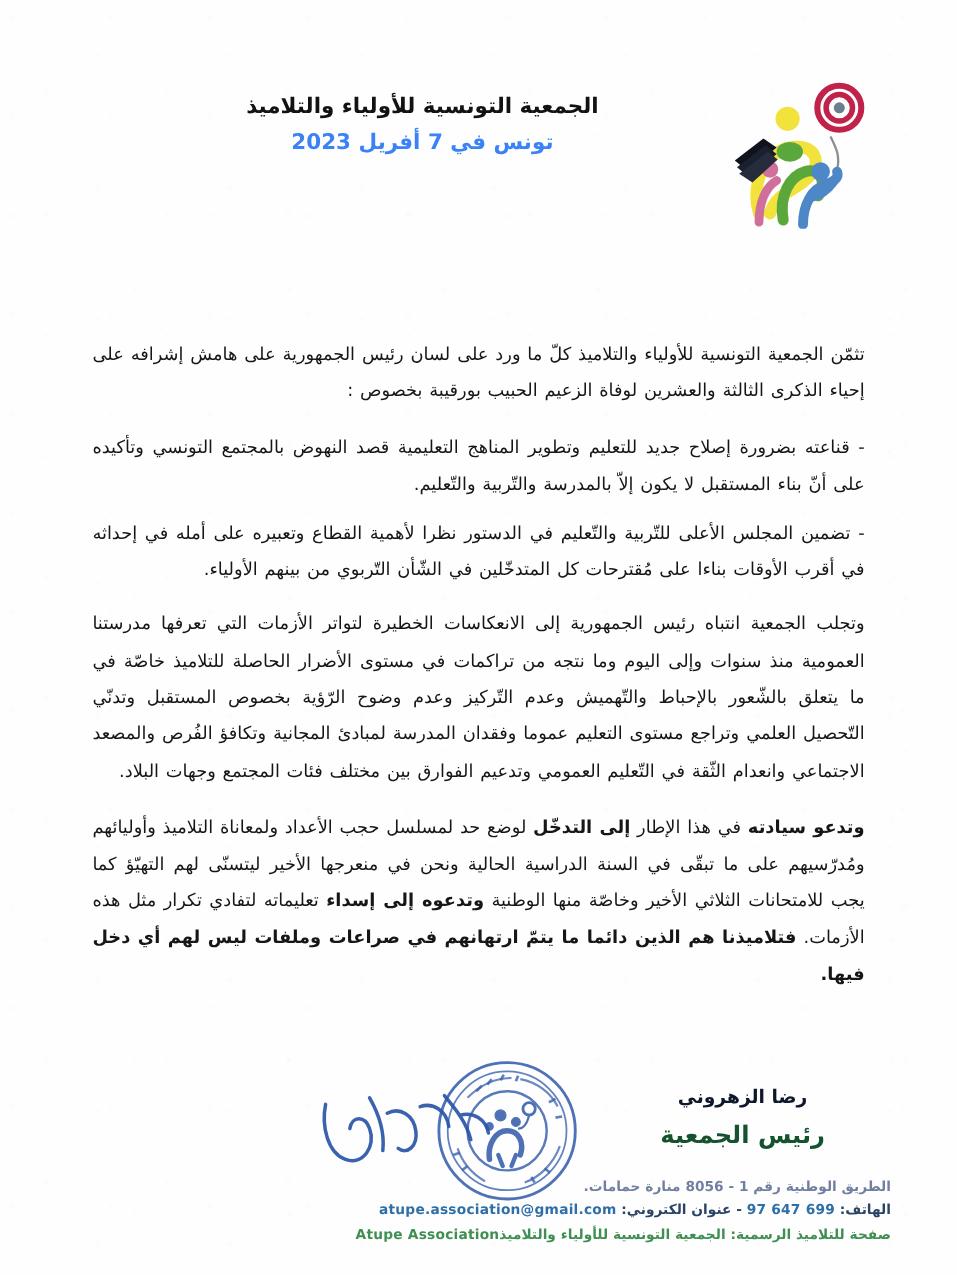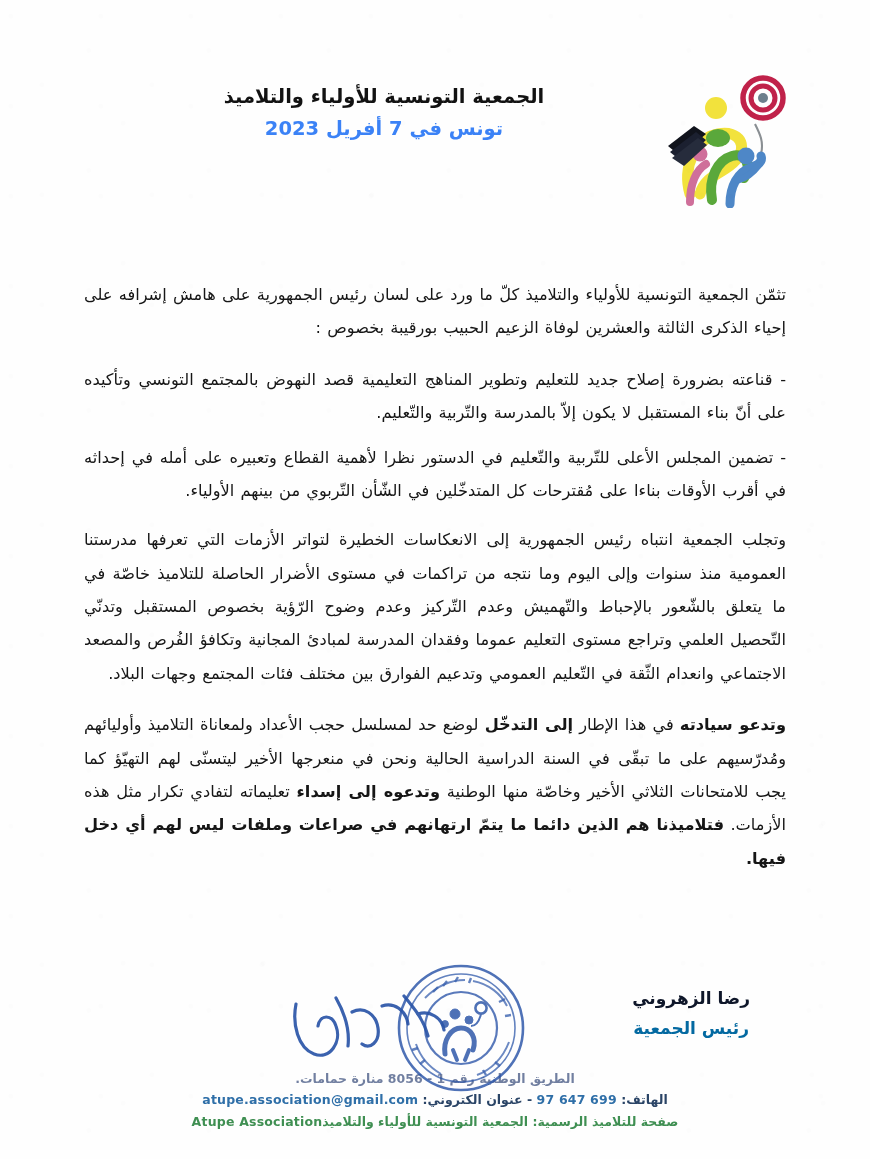--- a/index.html
+++ b/index.html
@@ -114,20 +114,21 @@
     margin-bottom: 12px;
     word-spacing: 1px;
   }
 
   .para.bullet {
     margin-bottom: 11px;
   }
 
   .para.lead {
     margin-bottom: 18px;
+    margin-top: 27px;
   }
 
   .para.block {
     margin-top: 16px;
   }
 
   .para.bold-block {
     font-weight: normal;
     margin-top: 18px;
   }
@@ -143,23 +144,23 @@
     line-height: 1.75;
   }
 
   .sig-name {
     font-size: 17px;
     font-weight: bold;
     color: #0f172a;
   }
 
   .sig-role {
-    font-size: 17px;
-    font-weight: bold;
-    color: #0369a1;
+    font-size: 22px;
+    font-weight: bold;
+    color: #14532d;
   }
 
   
   .stamp {
     position: absolute;
     top: 962px;
     left: 395px;
     width: 132px;
     height: 132px;
     z-index: 20;
@@ -175,21 +176,20 @@
     z-index: 21;
     opacity: .92;
   }
 
   
   .footer {
     position: absolute;
     top: 1068px;
     right: 60px;
     left: 60px;
-    text-align: center;
     line-height: 1.7;
   }
 
   .footer-line {
     font-size: 12.5px;
     font-weight: bold;
     letter-spacing: .2px;
     white-space: nowrap;
   }
 

